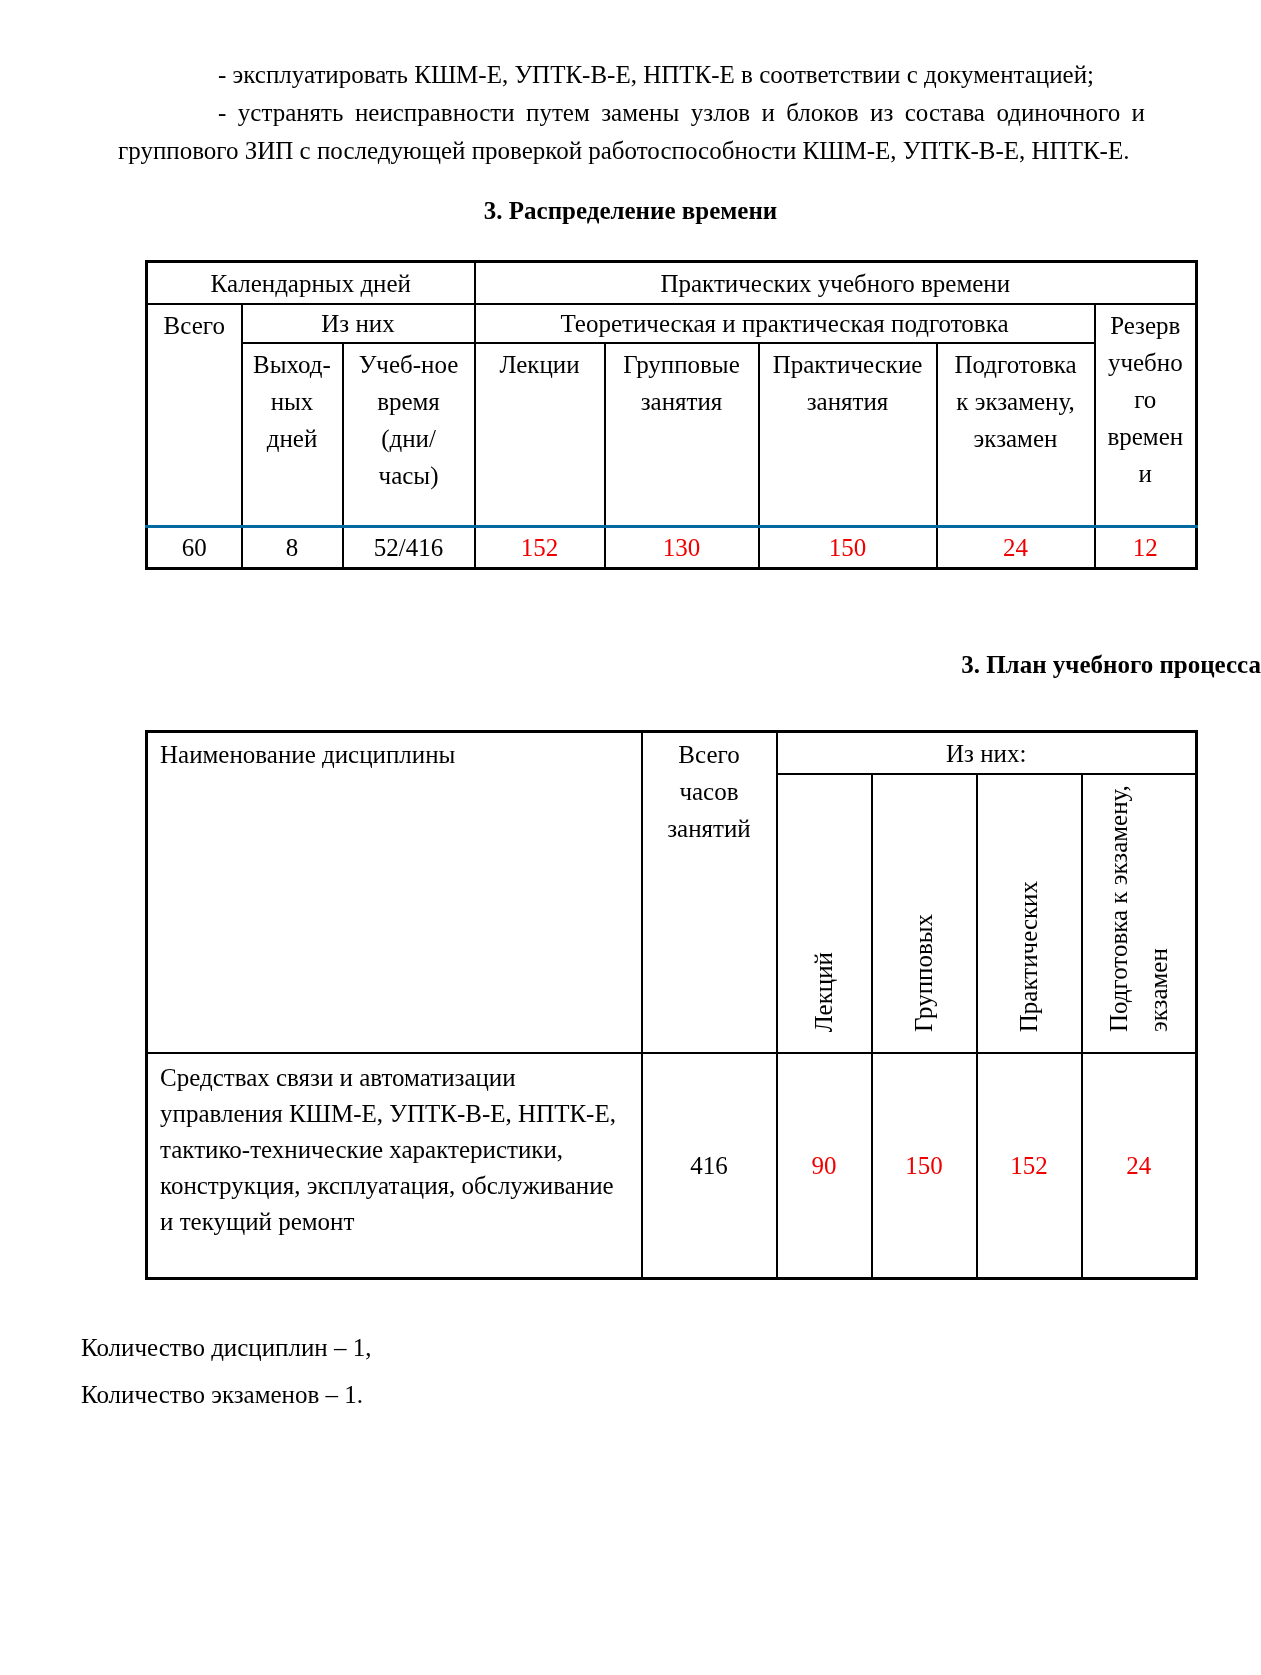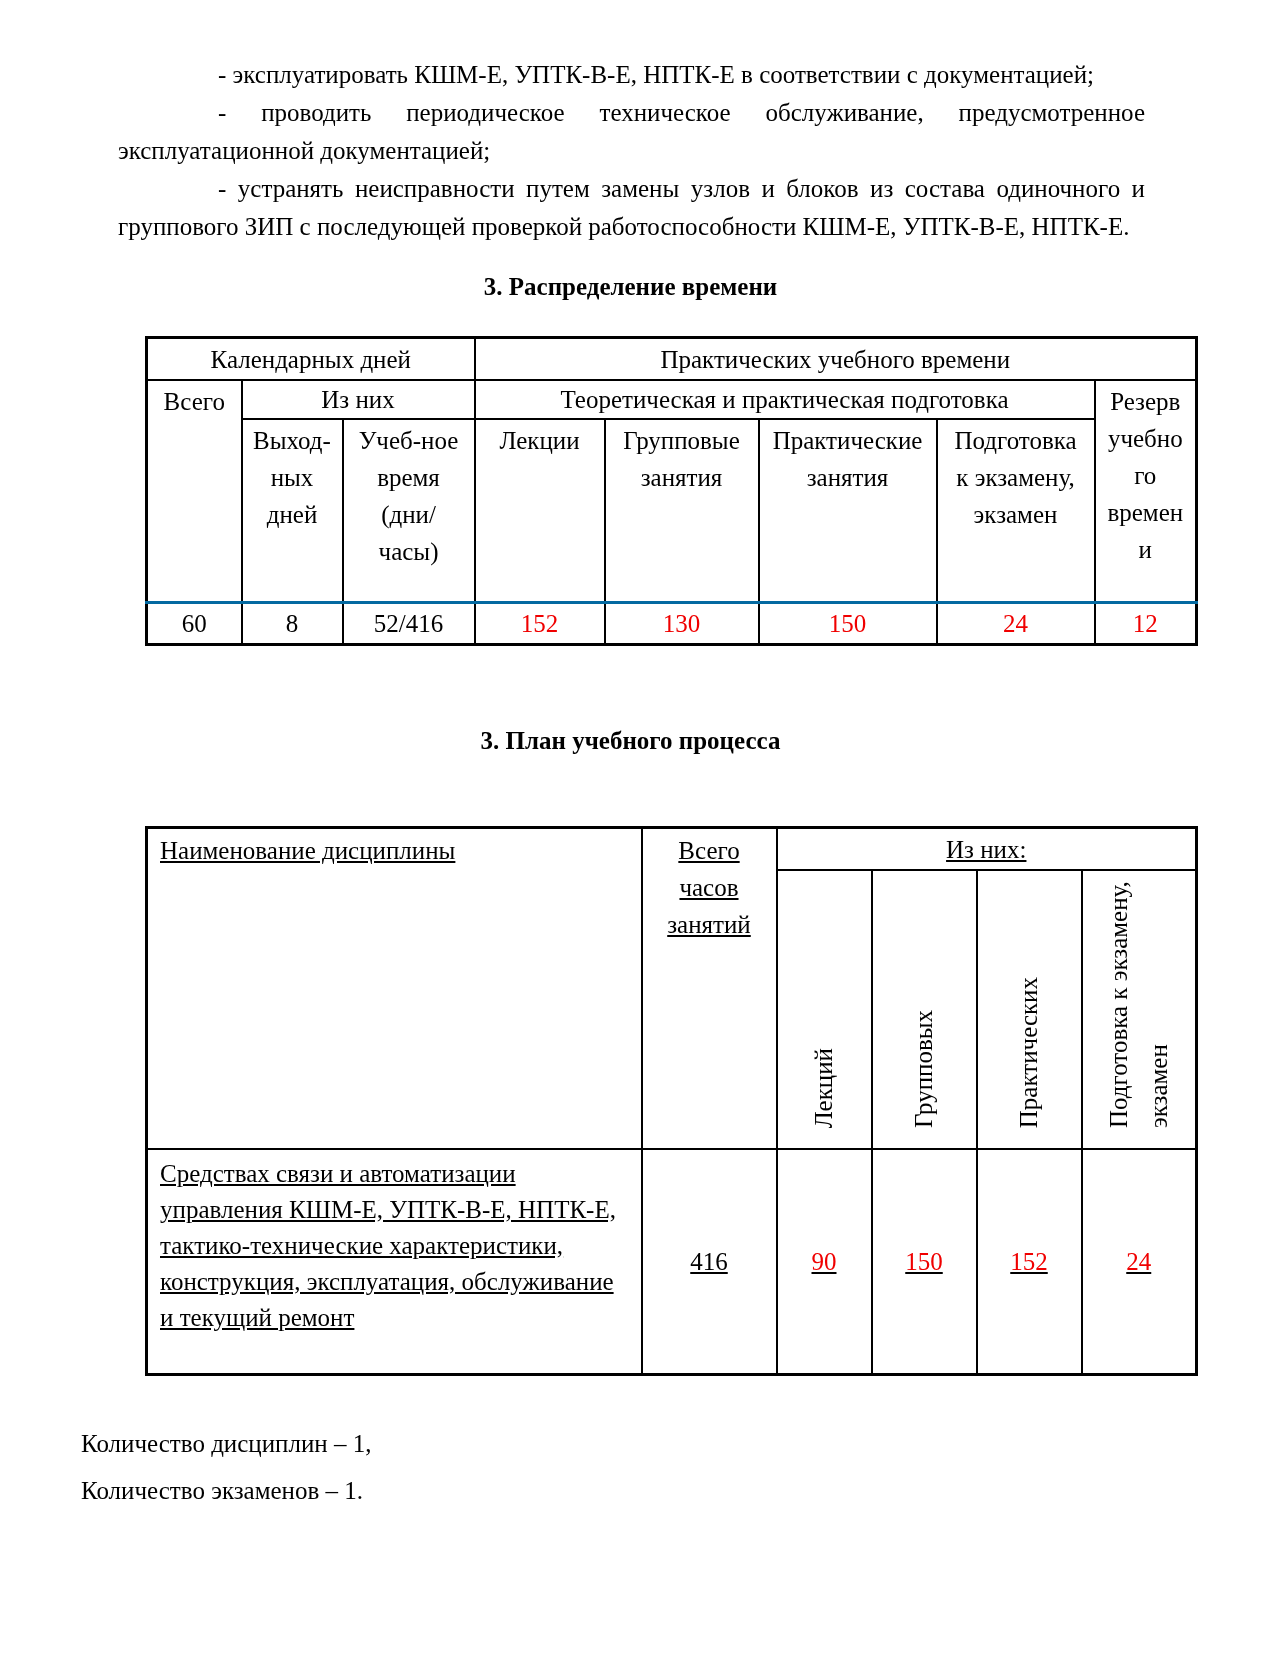--- a/index.html
+++ b/index.html
@@ -18,21 +18,21 @@
     text-indent:100px;
   }
   .heading {
     font-size:25px;
     font-weight:bold;
     text-align:center;
     margin:0;
     line-height:38px;
   }
   #heading-time { margin-top:22px; }
-  #heading-plan { margin-top:76px; }
+  #heading-plan { margin-top:76px;text-align:right; }
 
   table {
     border-collapse:collapse;
     table-layout:fixed;
     margin-left:145px;
     width:1050px;
     border:3px solid #000;
   }
   td {
     border:2px solid #000;
@@ -44,21 +44,21 @@
     overflow:hidden;
     overflow-wrap:break-word;
   }
   #table1 { margin-top:30px;border-radius:20px; }
   #table1 .r1 td { height:40px; }
   #table1 .r2 td { height:36px; }
   #table1 .r3 td { height:179px; vertical-align:top; padding-top:2px;font-family:Liberation Serif, serif; }
   #table1 td.span-top { vertical-align:top; padding-top:2px; }
   #table1 .t1-data td { height:39px; border-top:3px solid #0369a1; vertical-align:middle; }
 
-  #table2 { margin-top:66px;text-decoration:underline; }
+  #table2 { margin-top:46px; }
   #table2 .r1 td { height:40px; }
   #table2 td.disc-head {
     text-align:left; vertical-align:top; padding:3px 12px;
   }
   #table2 td.total-head { vertical-align:top; padding-top:3px; }
   #table2 .rot-row td { height:267px; }
   .rot-cell { vertical-align:bottom; padding-bottom:10px; }
   .rot {
     display:inline-block;
     writing-mode:vertical-rl;
@@ -74,21 +74,20 @@
   .red { color:var(--accent-red, #f00000); }
 
   .footer { margin:44px 0 0 81px; font-size:25px; line-height:47px; }
   .footer div { margin:0; }
 </style>
 </head>
 <body>
 
 <div class="text-block">
   <p>- эксплуатировать КШМ-Е, УПТК-В-Е, НПТК-Е в соответствии с документацией;</p>
-  <p>- проводить периодическое техническое обслуживание, предусмотренное эксплуатационной документацией;</p>
   <p>- устранять неисправности путем замены узлов и блоков из состава одиночного и группового ЗИП с последующей проверкой работоспособности КШМ-Е, УПТК-В-Е, НПТК-Е.</p>
 </div>
 
 <h2 class="heading" id="heading-time">3. Распределение времени</h2>
 
 <table id="table1">
   <colgroup>
     <col style="width:95px">
       <col style="width:101px">
       <col style="width:132px">

